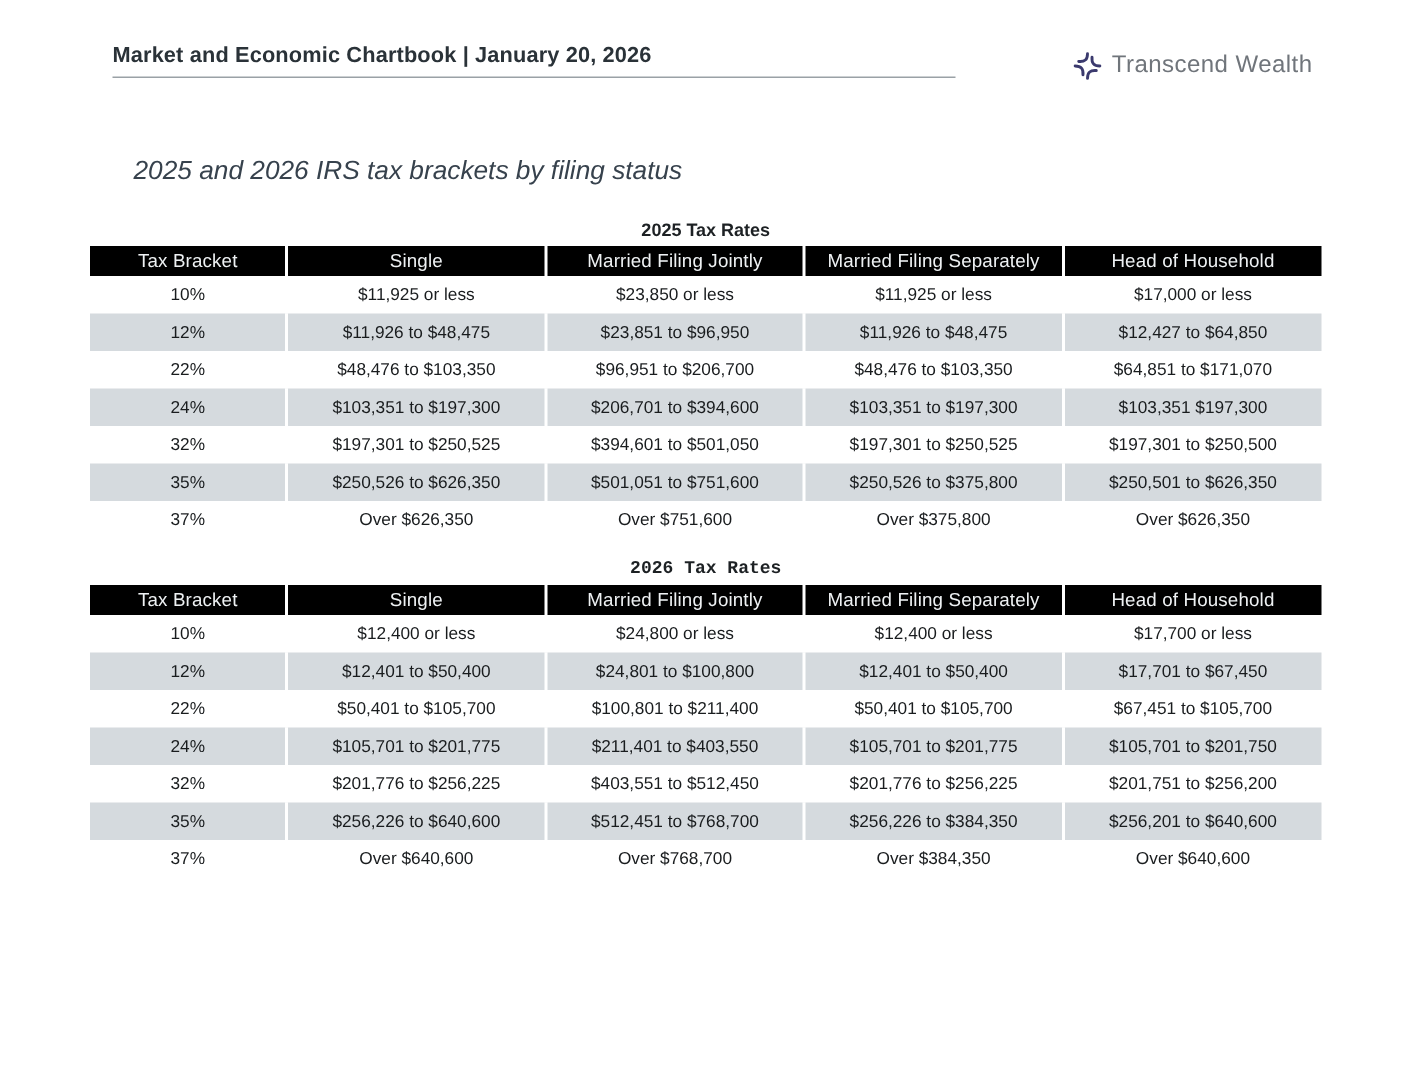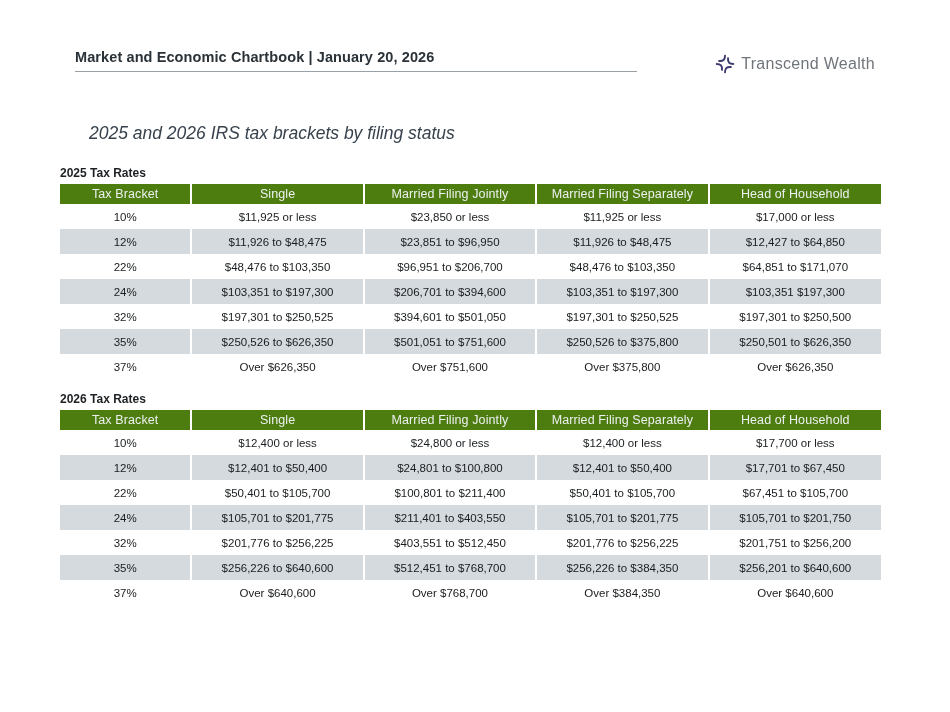--- a/index.html
+++ b/index.html
@@ -7,21 +7,20 @@
   body {
     font-family: "Liberation Sans", "DejaVu Sans", sans-serif;
     color: #1d2124;
   }
   .page {
     position: relative;
     width: 950px;
     height: 608px;
     background: #ffffff;
     overflow: hidden;
-    margin-top: 20px;
   }
 
   
   .masthead-title {
     position: absolute;
     left: 75px; top: 29px;
     font-size: 14.5px;
     font-weight: 700;
     color: #2a3238;
     letter-spacing: 0.1px;
@@ -63,35 +62,36 @@
     color: #37424d;
   }
 
   
   .tables-wrap {
     position: absolute;
     left: 60px; top: 146px;
     width: 821px;
   }
   .table-caption {
+    text-align: center;
     font-size: 12px;
     font-weight: 700;
     color: #1d2124;
     height: 15px;
     line-height: 15px;
     margin-bottom: 3px;
   }
-  .table-caption.second { margin-top: 13px; }
+  .table-caption.second { margin-top: 13px; font-family: Liberation Mono, monospace; }
   table.tax-table {
     width: 100%;
     border-collapse: collapse;
     table-layout: fixed;
   }
   table.tax-table th {
-    background: #4d7c0f;
+    background: #000000;
     color: #eef1f3;
     font-size: 12.5px;
     font-weight: 400;
     height: 20px;
     text-align: center;
     vertical-align: middle;
     letter-spacing: 0.1px;
   }
   table.tax-table td {
     font-size: 11.5px;

